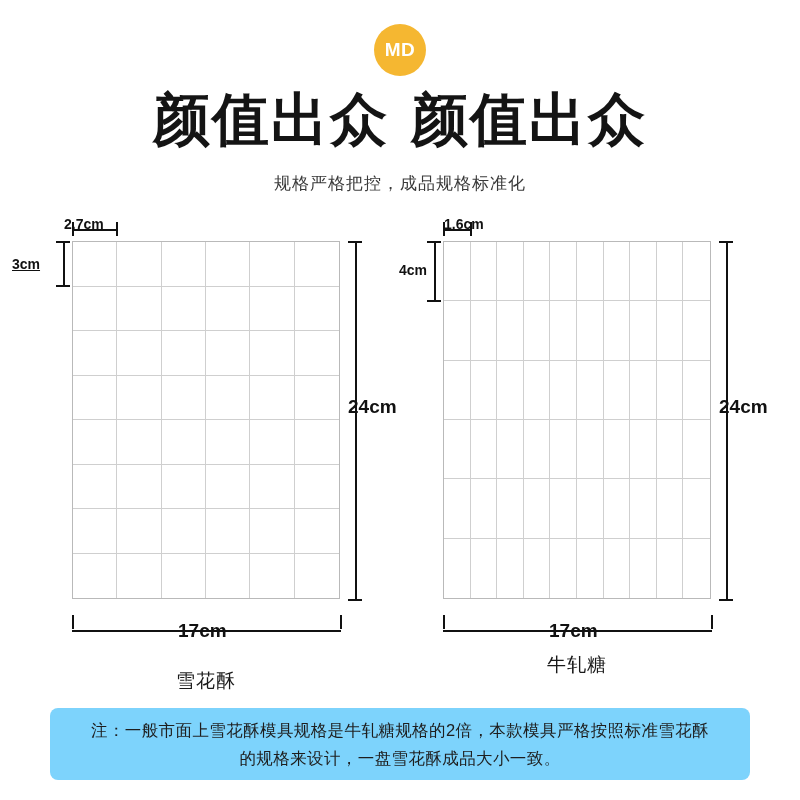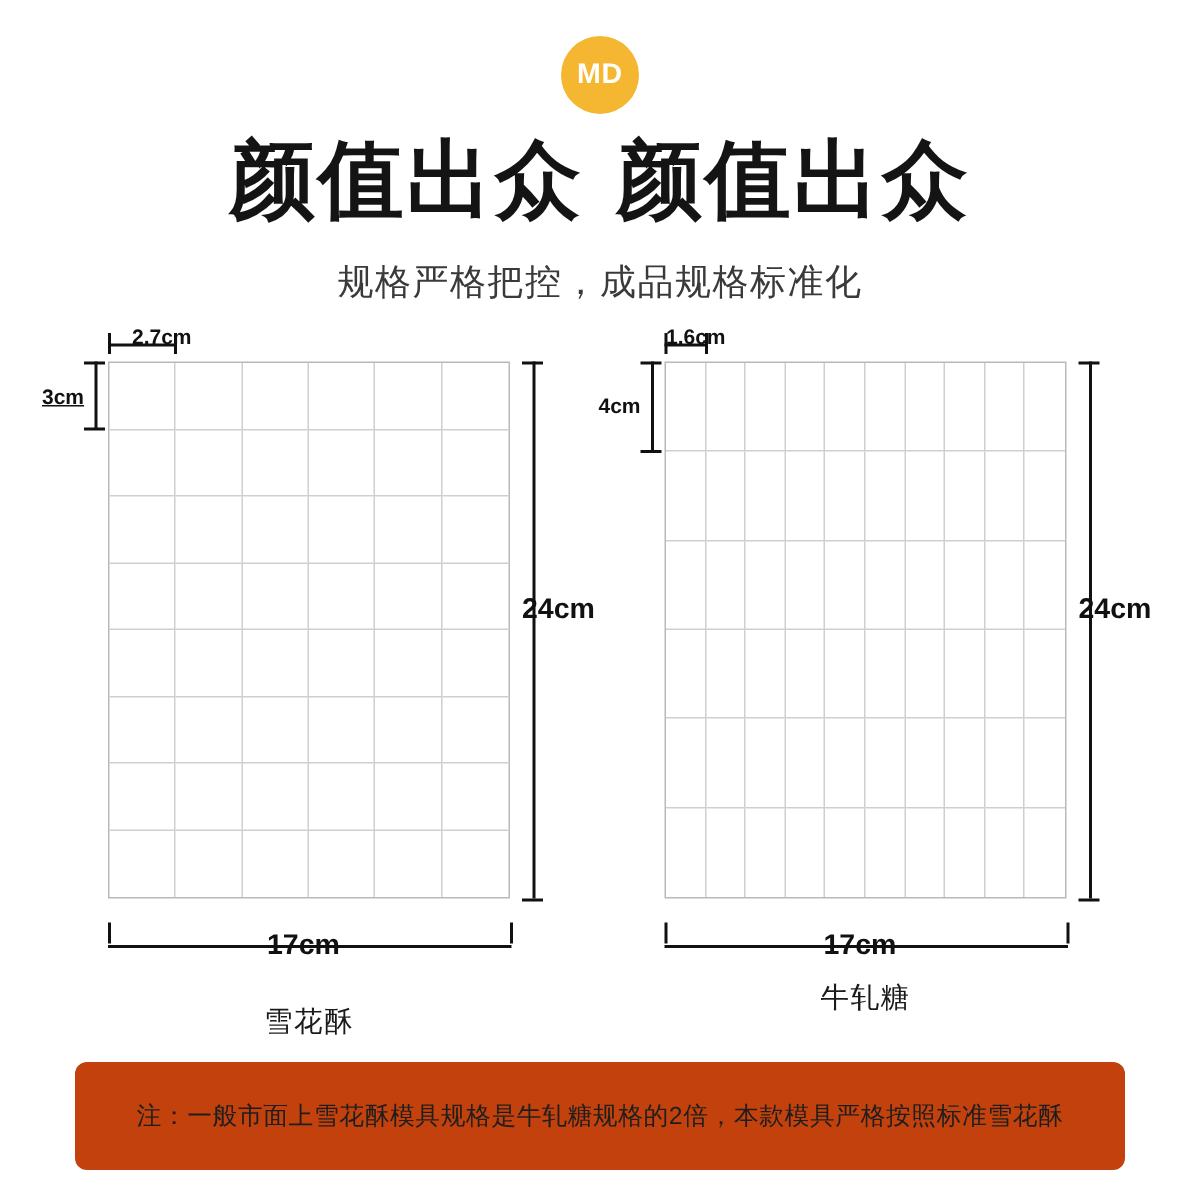--- a/index.html
+++ b/index.html
@@ -49,21 +49,21 @@
     white-space: nowrap;
   }
   .title .gap { display: inline-block; width: 22px; }
 
   .subtitle {
     position: absolute;
     top: 172px;
     left: 0;
     width: 100%;
     text-align: center;
-    font-size: 24px;
+    font-size: 17px;
     color: #3a3a3a;
     letter-spacing: 1px;
   }
 
   
   .diagram {
     position: absolute;
   }
   .grid-box {
     position: absolute;
@@ -102,21 +102,21 @@
     letter-spacing: 1px;
   }
 
   
   .note {
     position: absolute;
     left: 50px;
     top: 708px;
     width: 700px;
     height: 72px;
-    background: #c2410c;
+    background: #7dd3fc;
     border-radius: 8px;
     display: flex;
     align-items: center;
     justify-content: center;
   }
   .note-text {
     font-size: 16.5px;
     line-height: 1.7;
     color: #1e1e1e;
     text-align: center;
@@ -135,26 +135,26 @@
   <span>颜值出众</span><span class="gap"></span><span>颜值出众</span>
 </div>
 
 <div class="subtitle">规格严格把控，成品规格标准化</div>
 
 <div class="diagram">
 
   <div class="tick v" style="left:72px; top:222px; height:14px;"></div>
   <div class="tick v" style="left:116px; top:222px; height:14px;"></div>
   <div class="tick h" style="left:72px; top:229px; width:45px;"></div>
-  <div class="dim-label" style="left:88px; top:216px;">2.7cm</div>
+  <div class="dim-label" style="left:64px; top:216px;">2.7cm</div>
 
   <div class="tick h" style="left:56px; top:241px; width:14px;"></div>
   <div class="tick h" style="left:56px; top:285px; width:14px;"></div>
   <div class="tick v" style="left:63px; top:241px; height:45px;"></div>
-  <div class="dim-label" style="left:28px; top:256px;text-decoration:underline;">3cm</div>
+  <div class="dim-label" style="left:12px; top:256px;text-decoration:underline;">3cm</div>
 
   <div class="grid-box" id="grid1" style="left: 72px; top: 241px; width: 268px; height: 358px; grid-template-columns: repeat(6, 1fr); grid-template-rows: repeat(8, 1fr);">
       <div class="cell"></div>
       <div class="cell"></div>
       <div class="cell"></div>
       <div class="cell"></div>
       <div class="cell"></div>
       <div class="cell" style="border-right: none;"></div>
       <div class="cell"></div>
       <div class="cell"></div>
@@ -297,14 +297,15 @@
   <div class="tick v" style="left:711px; top:615px; height:14px;"></div>
   <div class="tick h" style="left:443px; top:630px; width:269px;"></div>
   <div class="dim-label big" style="left:549px; top:620px;">17cm</div>
 
   <div class="caption" style="left:443px; top:652px; width:268px;">牛轧糖</div>
 </div>
 
 <div class="note">
   <div class="note-text">
     <div>注：一般市面上雪花酥模具规格是牛轧糖规格的2倍，本款模具严格按照标准雪花酥</div>
+    <div>的规格来设计，一盘雪花酥成品大小一致。</div>
   </div>
 </div>
 
 </body></html>

